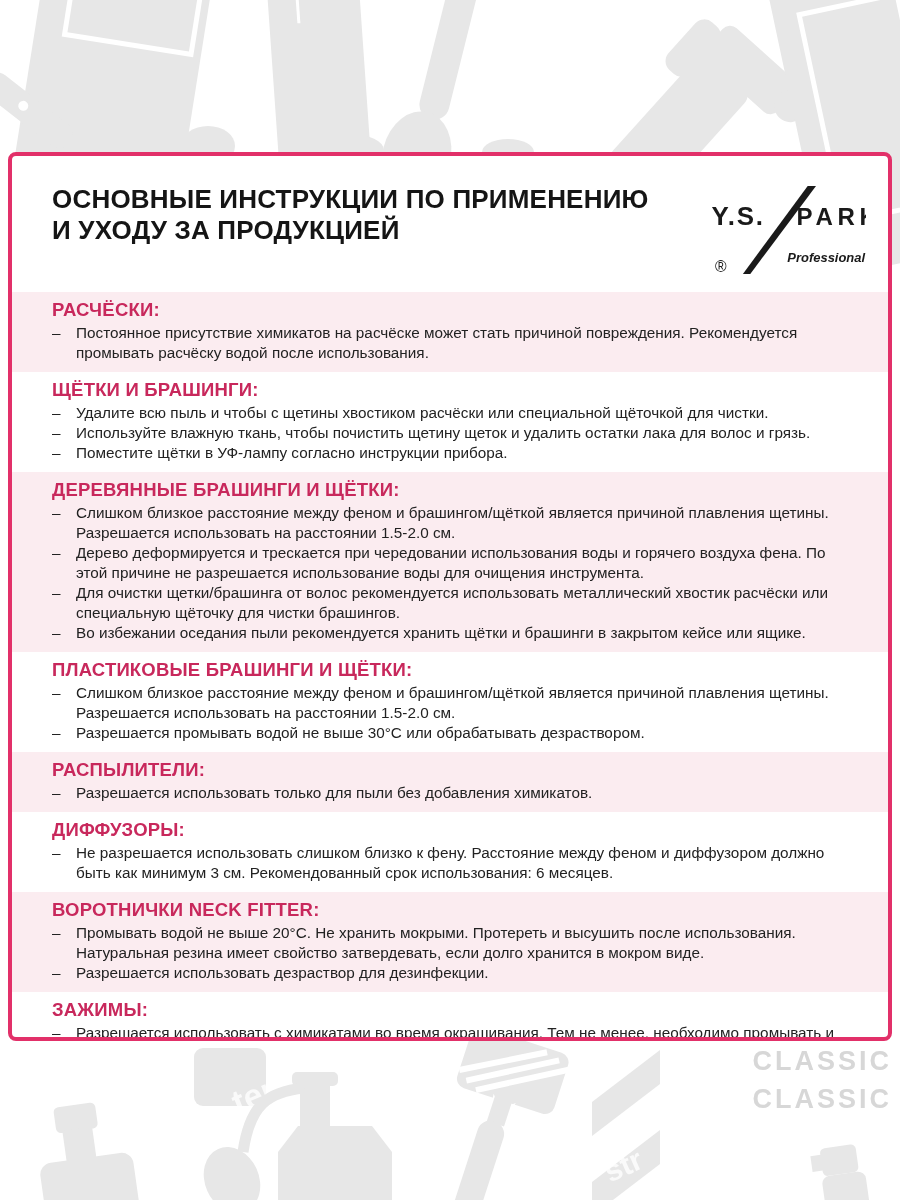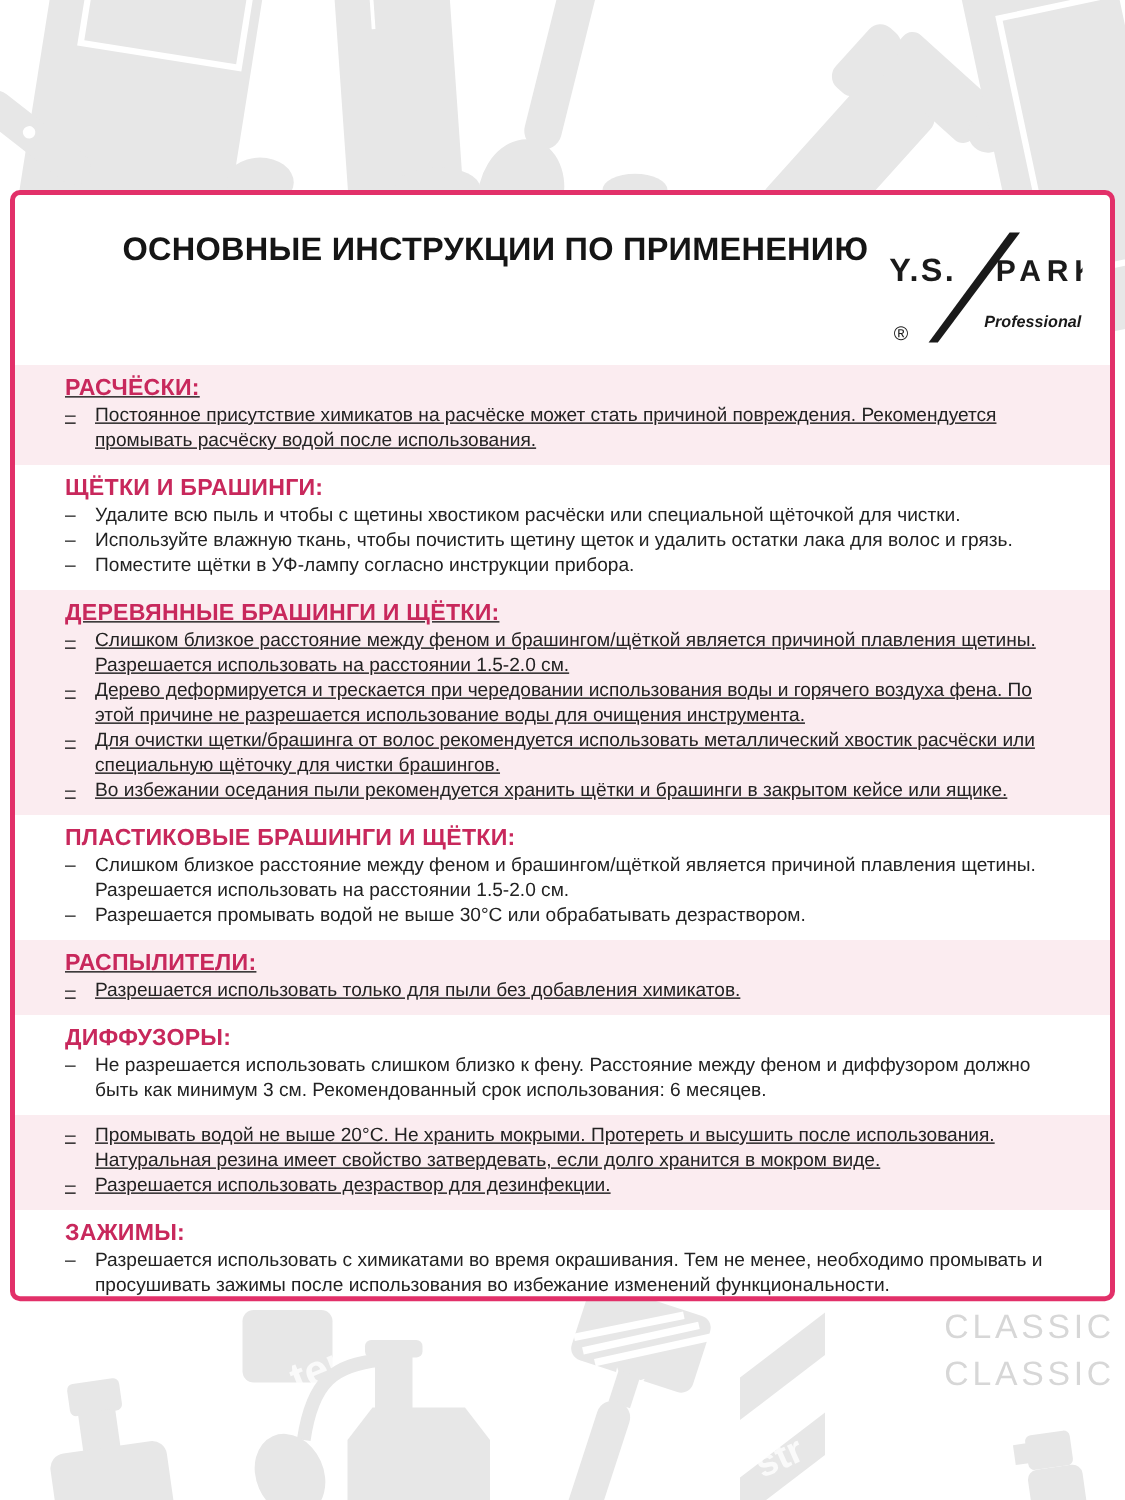--- a/index.html
+++ b/index.html
@@ -18,43 +18,42 @@
     --title-text:#151515;
   }
   .watermark-layer { position:absolute; left:0; top:0; z-index:0; }
   .wm { fill:var(--wm); }
   .wm-detail { fill:#ffffff; }
   .wm-stroke { fill:none; stroke:#ffffff; stroke-width:5; }
   .wm-frag { fill:#ffffff; opacity:.8; font-weight:bold; font-family:"Liberation Sans",sans-serif; }
 
   .classic-text {
     position:absolute; right:8px; top:1042px; z-index:0;
-    text-align:right; color:var(--classic); font-weight:normal;
+    text-align:right; color:var(--classic); font-weight:bold;
     font-size:27px; line-height:38px; letter-spacing:3px;
   }
 
   .card {
     position:absolute; left:8px; top:152px; width:884px; height:889px;
     background:#ffffff; border:4px solid var(--accent); border-radius:8px;
     z-index:1; overflow:hidden;
   }
   .card-header {
     display:flex; justify-content:space-between; align-items:flex-start;
     padding:28px 22px 16px 40px;
-    margin-left:46px;
   }
   .title {
     font-size:26px; line-height:31px; font-weight:bold;
     color:var(--title-text); letter-spacing:.2px;
   }
   .logo { flex:none; margin-top:0; }
   .logo text { font-family:"Liberation Sans",sans-serif; }
 
   .section { padding:7px 38px 9px 40px; }
-  .section.tinted { background:var(--stripe);text-decoration:underline; }
+  .section.tinted { background:var(--stripe); }
   .sec-heading {
     font-size:18.5px; line-height:21px; font-weight:bold;
     color:var(--heading); margin-bottom:3px; letter-spacing:.2px;
   }
   .bullets { list-style:none; }
   .bullet { display:flex; font-size:15.3px; line-height:20px; color:var(--body-text); }
   .dash { flex:none; width:24px; }
   .btext { flex:1; }
 </style>
 </head>
@@ -132,20 +131,21 @@
 
 <div class="classic-text">
   <div>CLASSIC</div>
   <div>CLASSIC</div>
 </div>
 
 <div class="card">
   <div class="card-header">
     <h1 class="title">
       <span>ОСНОВНЫЕ ИНСТРУКЦИИ ПО ПРИМЕНЕНИЮ</span><br>
+      <span>И УХОДУ ЗА ПРОДУКЦИЕЙ</span>
     </h1>
     <svg class="logo" width="162" height="92" viewBox="0 0 175 95">
       <polygon fill="#1a1a1a" points="112,0 121,0 50,95 42,95"></polygon>
       <text x="8" y="42" font-size="28" font-weight="bold" letter-spacing="2" fill="#1a1a1a">Y.S.</text>
       <text x="100" y="42" font-size="26" font-weight="bold" letter-spacing="5" fill="#1a1a1a">PARK</text>
       <text x="90" y="82" font-size="14" font-weight="bold" font-style="italic" fill="#1a1a1a">Professional</text>
       <text x="12" y="93" font-size="17" fill="#1a1a1a">®</text>
     </svg>
   </div>
   <div>
@@ -227,20 +227,21 @@
     <h2 class="sec-heading">ДИФФУЗОРЫ:</h2>
     <ul class="bullets">
           <li class="bullet">
             <span class="dash">–</span>
             <span class="btext">Не разрешается использовать слишком близко к фену. Расстояние между феном и диффузором должно быть как минимум 3 см. Рекомендованный срок использования: 6 месяцев.</span>
           </li>
         </ul>
   </section>
 
   <section class="section tinted">
+    <h2 class="sec-heading">ВОРОТНИЧКИ NECK FITTER:</h2>
     <ul class="bullets">
           <li class="bullet">
             <span class="dash">–</span>
             <span class="btext">Промывать водой не выше 20°C. Не хранить мокрыми. Протереть и высушить после использования. Натуральная резина имеет свойство затвердевать, если долго хранится в мокром виде.</span>
           </li>
           <li class="bullet">
             <span class="dash">–</span>
             <span class="btext">Разрешается использовать дезраствор для дезинфекции.</span>
           </li>
         </ul>

